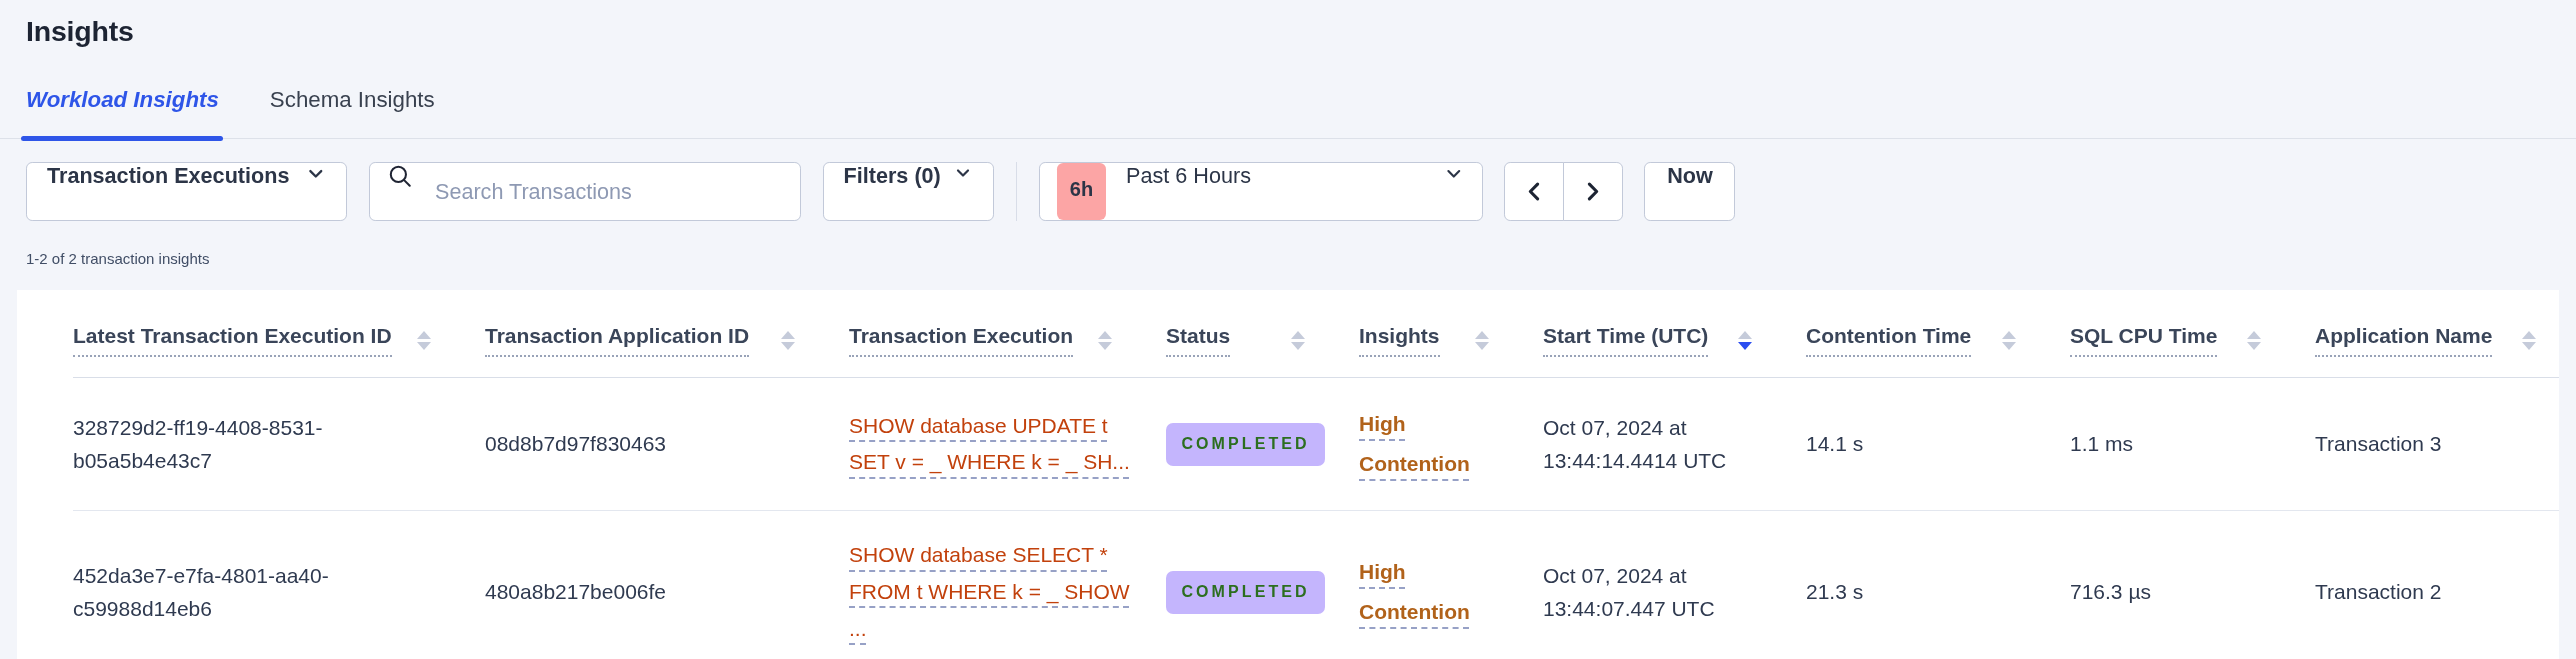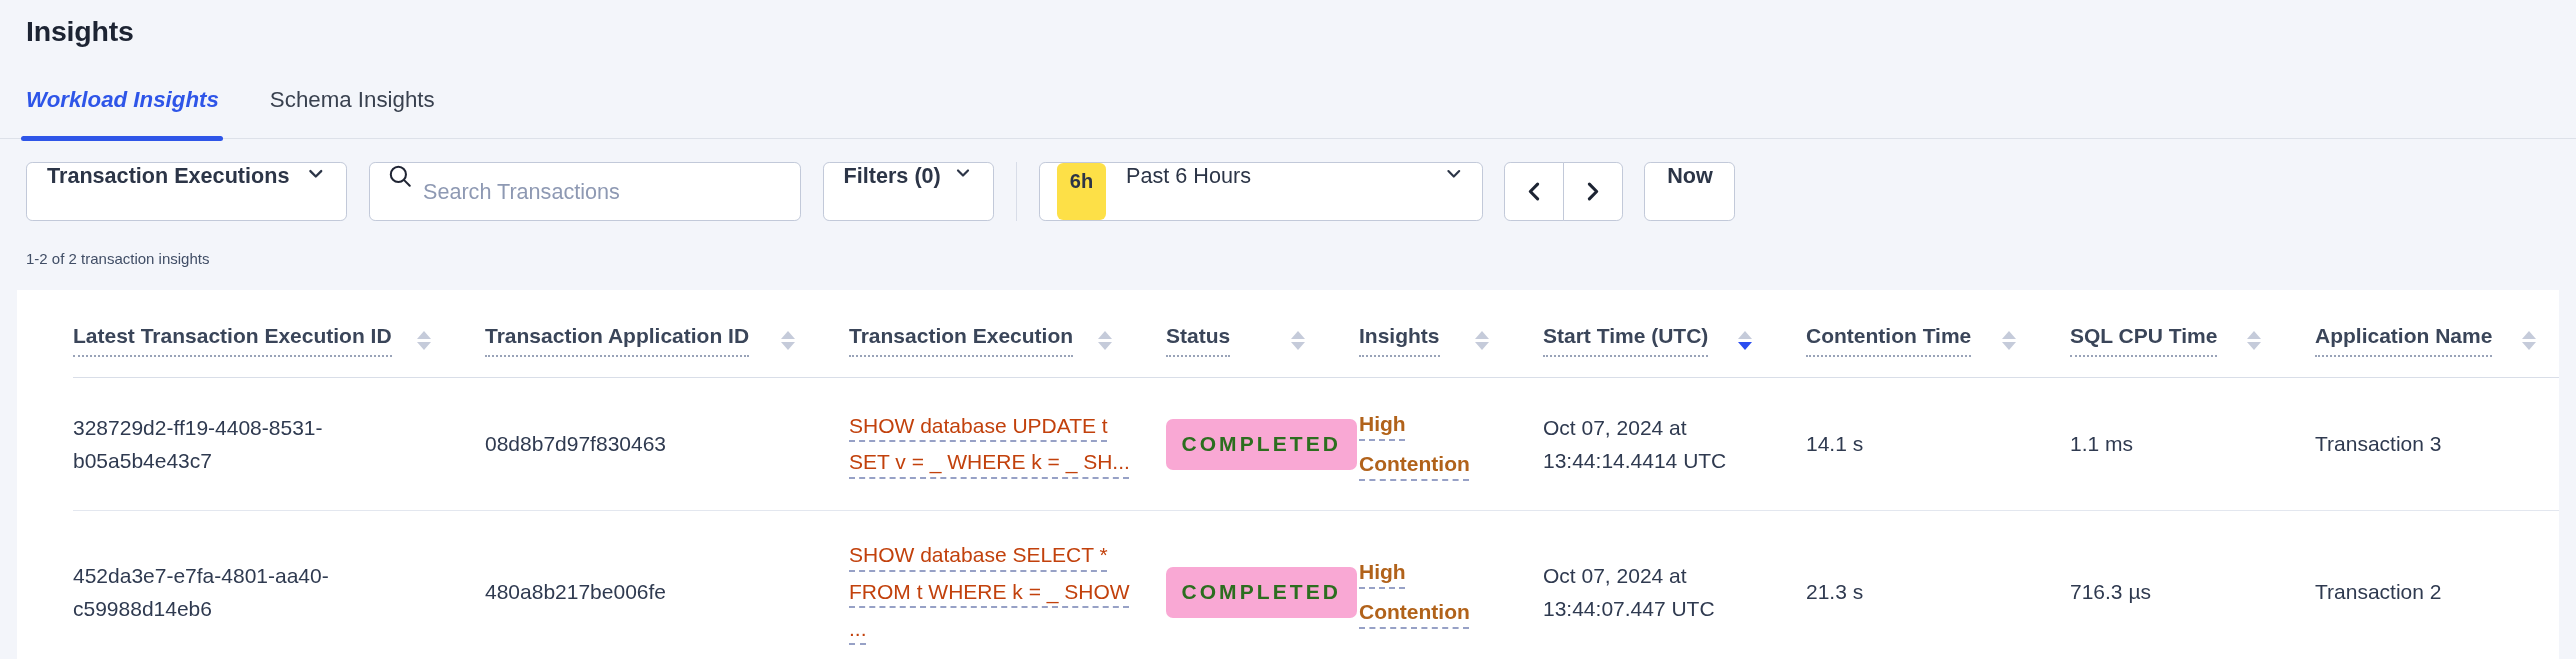--- a/index.html
+++ b/index.html
@@ -55,38 +55,38 @@
   .ctl {
     height: 59px;
     background: #fff;
     border: 1.5px solid #c2c9d9;
     border-radius: 6.2px;
     display: flex;
     font-size: 21.6px;
     color: #2c3547;
   }
   .btn-select { padding: 0 20px; gap: 15.4px; font-weight: 600; cursor: pointer; }
-  .search-box { width: 432px; padding: 0 17px; gap: 10px; }
+  .search-box { width: 432px; padding: 0 17px; gap: 22px; }
   .search-box input {
     flex: 1;
     border: none;
     outline: none;
     font-size: 21.6px;
     font-family: inherit;
     color: #2c3547;
     background: transparent;
   }
   .search-box input::placeholder { color: #8e99b3; }
   .btn-filters { padding: 0 20px; gap: 12.3px; font-weight: 600; cursor: pointer; }
   .v-sep { width: 1.5px; height: 59px; background: #d8dde8; }
   .timepicker { width: 444px; padding: 0 17px; gap: 20px; cursor: pointer; }
   .time-badge {
-    background: #fde047;
+    background: #fca5a5;
     border-radius: 6.2px;
-    padding: 7px 13px;
+    padding: 15px 13px;
     font-size: 20px;
     font-weight: 700;
     color: #2c3547;
   }
   .time-label { flex: 1; font-weight: 500; }
   .pager { display: flex; }
   .pager-btn {
     width: 60px; height: 59px;
     background: #fff;
     border: 1.5px solid #c2c9d9;
@@ -159,24 +159,24 @@
     text-decoration: underline dashed;
     text-decoration-color: #97a1c6;
     text-decoration-thickness: 1.5px;
     text-underline-offset: 7.7px;
     line-height: 1.75;
     cursor: pointer;
     text-align: center;
   }
   .status-badge {
     display: inline-block;
-    background: #f9a8d4;
+    background: #c4b5fd;
     color: #2c6e1f;
     font-weight: 700;
-    font-size: 21px;
+    font-size: 16px;
     letter-spacing: 3.1px;
     padding: 8.5px 15.4px;
     border-radius: 7px;
     white-space: nowrap;
   }
   .insight-link {
     color: #b1621a;
     font-weight: 600;
     text-decoration: underline dashed;
     text-decoration-color: #97a1c6;

